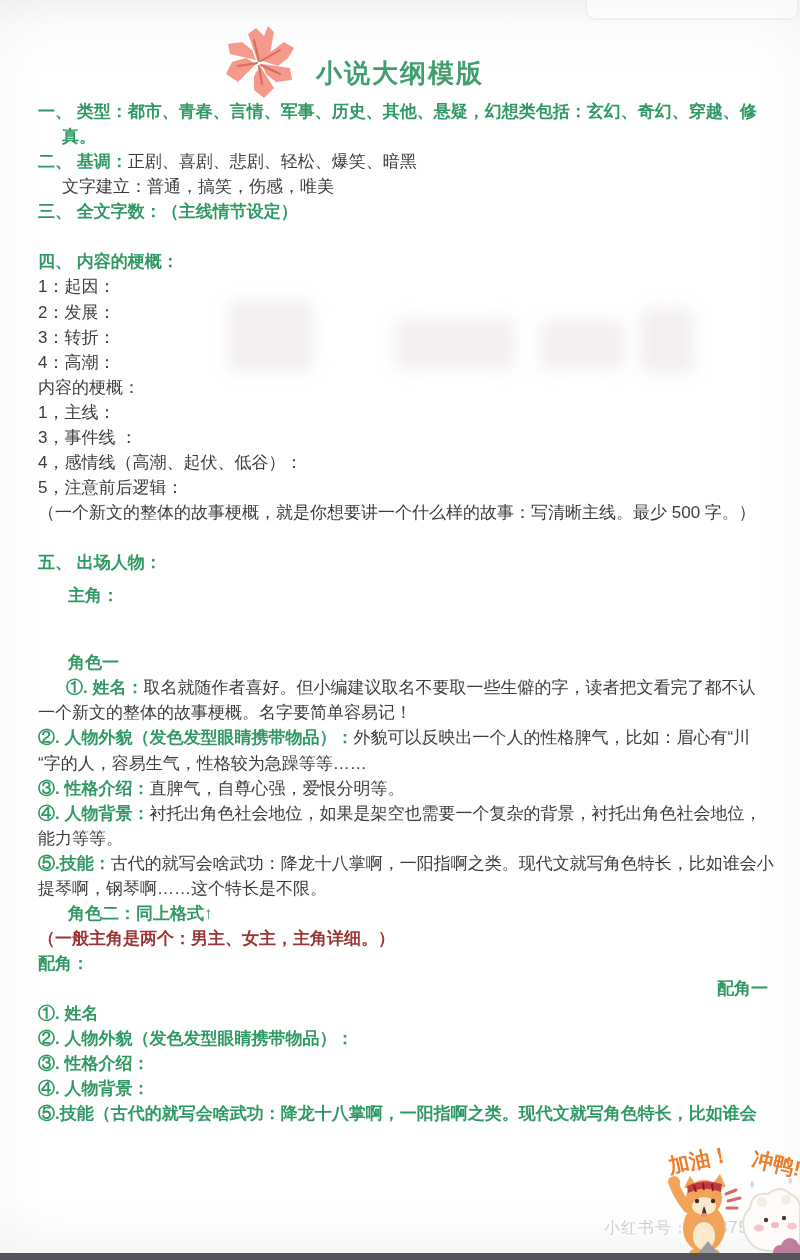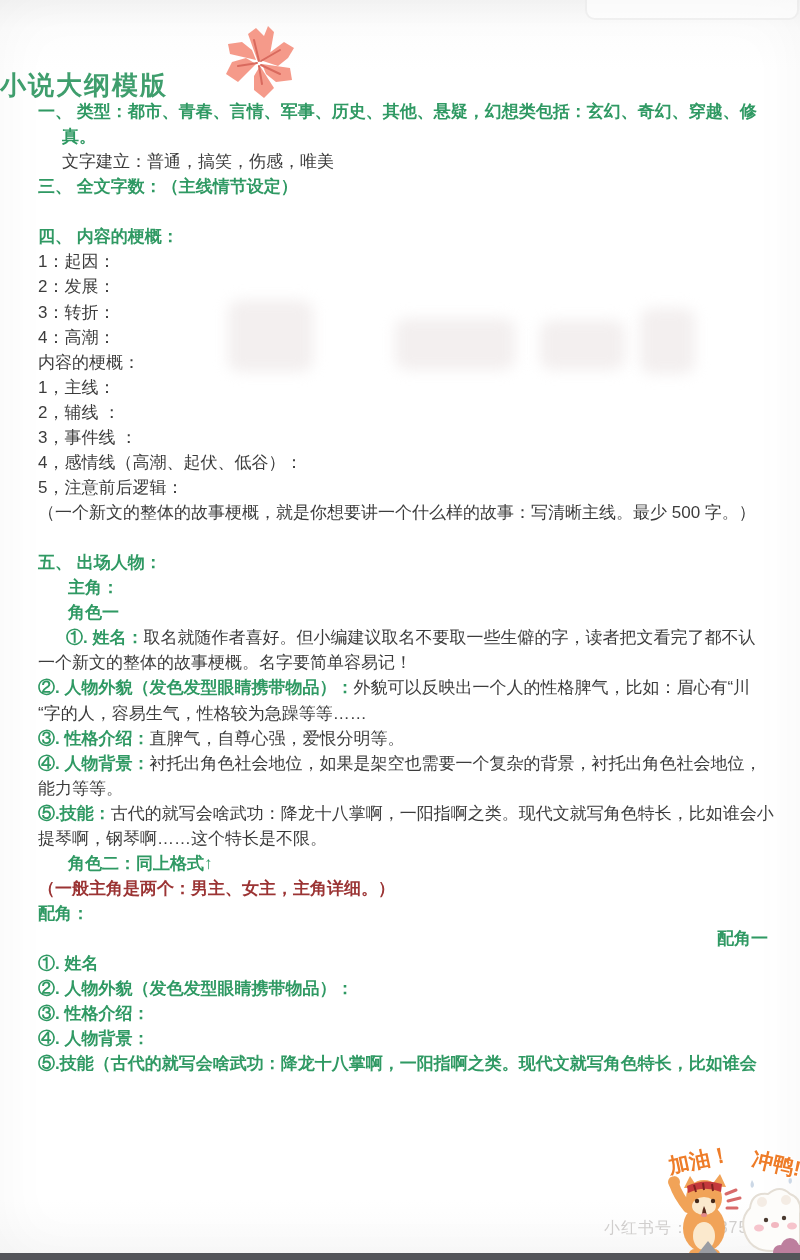--- a/index.html
+++ b/index.html
@@ -14,21 +14,21 @@
     box-shadow:inset 0 0 60px rgba(0,0,0,0.035);
   }
   
   .top-remnant{
     position:absolute;left:585px;top:-16px;width:210px;height:32px;
     border:2px solid rgba(0,0,0,0.05);border-radius:10px;background:rgba(255,255,255,0.6);
   }
   
   .flower{position:absolute;left:218px;top:24px;width:84px;height:76px;}
   .doc-title{
-    position:absolute;left:0;top:68px;width:800px;text-align:left;
+    position:absolute;left:0;top:56px;width:800px;text-align:center;
     font-size:26px;font-weight:700;color:#3f9e6d;letter-spacing:2px;
   }
   
   .doc-body{
     position:absolute;left:38px;top:99px;width:730px;
     font-size:17px;color:#3c3c3c;
   }
   .line{height:25.07px;line-height:25.07px;white-space:nowrap;overflow:visible;}
   .seg-green{color:#2f9963;font-weight:700;}
   .seg-black{color:#3c3c3c;font-weight:400;}
@@ -77,39 +77,39 @@
       <path d="M41 42 L44 60"></path>
       <path d="M39 39 L20 42"></path>
     </g>
   </svg>
 
   <div class="doc-title">小说大纲模版</div>
 
   <div class="doc-body">
       <div class="line"><span class="seg-green">一、 类型：都市、青春、言情、军事、历史、其他、悬疑，幻想类包括：玄幻、奇幻、穿越、修</span></div>
       <div class="line" style="padding-left: 24px;"><span class="seg-green">真。</span></div>
+      <div class="line"><span class="seg-green">二、 基调：</span><span class="seg-black">正剧、喜剧、悲剧、轻松、爆笑、暗黑</span></div>
       <div class="line" style="padding-left: 24px;"><span class="seg-black">文字建立：普通，搞笑，伤感，唯美</span></div>
       <div class="line"><span class="seg-green">三、 全文字数：（主线情节设定）</span></div>
       <div class="line"></div>
       <div class="line"><span class="seg-green">四、 内容的梗概：</span></div>
       <div class="line"><span class="seg-black">1：起因：</span></div>
       <div class="line"><span class="seg-black">2：发展：</span></div>
       <div class="line"><span class="seg-black">3：转折：</span></div>
       <div class="line"><span class="seg-black">4：高潮：</span></div>
       <div class="line"><span class="seg-black">内容的梗概：</span></div>
       <div class="line"><span class="seg-black">1，主线：</span></div>
-      <div class="line"><span class="seg-black">2，辅线 ：</span></div>
       <div class="line"><span class="seg-black">3，事件线 ：</span></div>
       <div class="line"><span class="seg-black">4，感情线（高潮、起伏、低谷）：</span></div>
       <div class="line"><span class="seg-black">5，注意前后逻辑：</span></div>
       <div class="line"><span class="seg-black">（一个新文的整体的故事梗概，就是你想要讲一个什么样的故事：写清晰主线。最少 500 字。）</span></div>
       <div class="line"></div>
       <div class="line"><span class="seg-green">五、 出场人物：</span></div>
-      <div class="line" style="padding-left: 30px;"><span class="seg-green">主角：</span></div>
-      <div class="line" style="padding-left: 30px;"><span class="seg-green">角色一</span></div>
+      <div class="line" style="padding-left: 30px; margin-top: 8px;"><span class="seg-green">主角：</span></div>
+      <div class="line" style="padding-left: 30px; margin-top: 42px;"><span class="seg-green">角色一</span></div>
       <div class="line" style="padding-left: 28px;"><span class="seg-green">①. 姓名：</span><span class="seg-black">取名就随作者喜好。但小编建议取名不要取一些生僻的字，读者把文看完了都不认</span></div>
       <div class="line"><span class="seg-black">一个新文的整体的故事梗概。名字要简单容易记！</span></div>
       <div class="line"><span class="seg-green">②. 人物外貌（发色发型眼睛携带物品）：</span><span class="seg-black">外貌可以反映出一个人的性格脾气，比如：眉心有“川</span></div>
       <div class="line"><span class="seg-black">“字的人，容易生气，性格较为急躁等等……</span></div>
       <div class="line"><span class="seg-green">③. 性格介绍：</span><span class="seg-black">直脾气，自尊心强，爱恨分明等。</span></div>
       <div class="line"><span class="seg-green">④. 人物背景：</span><span class="seg-black">衬托出角色社会地位，如果是架空也需要一个复杂的背景，衬托出角色社会地位，</span></div>
       <div class="line"><span class="seg-black">能力等等。</span></div>
       <div class="line"><span class="seg-green">⑤.技能：</span><span class="seg-black">古代的就写会啥武功：降龙十八掌啊，一阳指啊之类。现代文就写角色特长，比如谁会小</span></div>
       <div class="line"><span class="seg-black">提琴啊，钢琴啊……这个特长是不限。</span></div>
       <div class="line" style="padding-left: 30px;"><span class="seg-green">角色二：同上格式↑</span></div>

